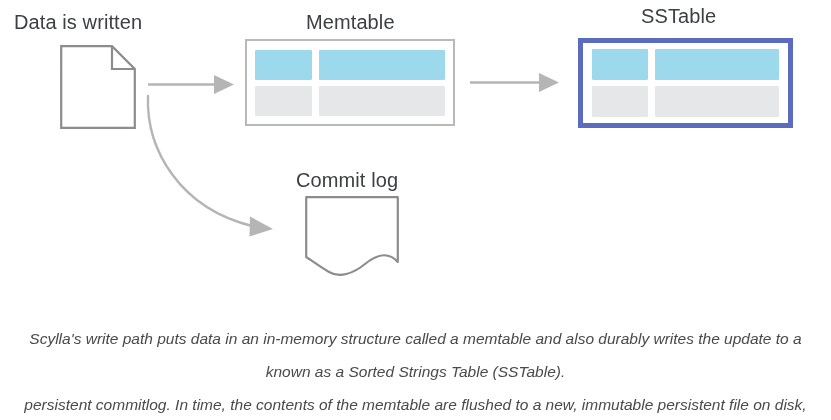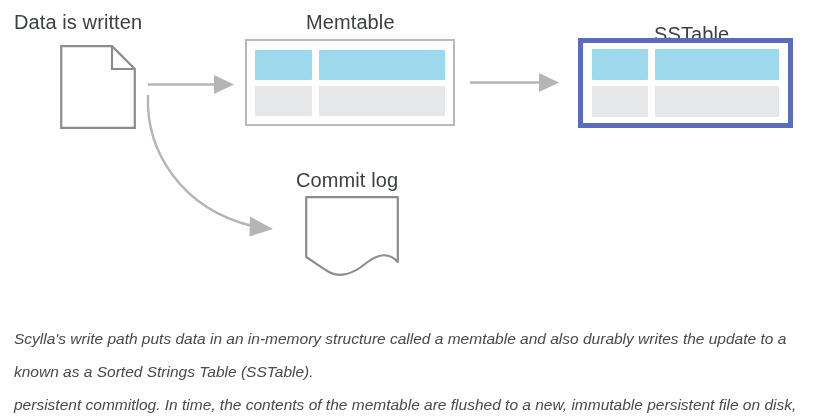--- a/index.html
+++ b/index.html
@@ -29,21 +29,21 @@
     font-family: "Liberation Sans", sans-serif;
     font-size: 20px;
     line-height: 24px;
     color: #3c4043;
     white-space: nowrap;
     letter-spacing: 0.1px;
   }
 
   #label-data-is-written { left: 14px;  top: 10px; }
   #label-memtable       { left: 306px; top: 10px; }
-  #label-sstable        { left: 641px; top: 22px; margin-left: 13px; }
+  #label-sstable        { left: 641px; top: 4px; }
   #label-commit-log     { left: 296px; top: 168px; text-align: right; }
 
   
   #document-icon {
     position: absolute;
     left: 60px;
     top: 45px;
     width: 76px;
     height: 84px;
   }
@@ -112,20 +112,21 @@
     height: 300px;
     pointer-events: none;
   }
 
   
   #caption {
     position: absolute;
     left: 0;
     top: 322px;
     width: 831px;
+    text-align: center;
     font-family: "Liberation Sans", sans-serif;
     font-style: italic;
     font-size: 15.5px;
     line-height: 33px;
     color: #4a4a4a;
     padding: 0 14px;
     box-sizing: border-box;
   }
   #caption .cap-line { display: block; }
 </style>

